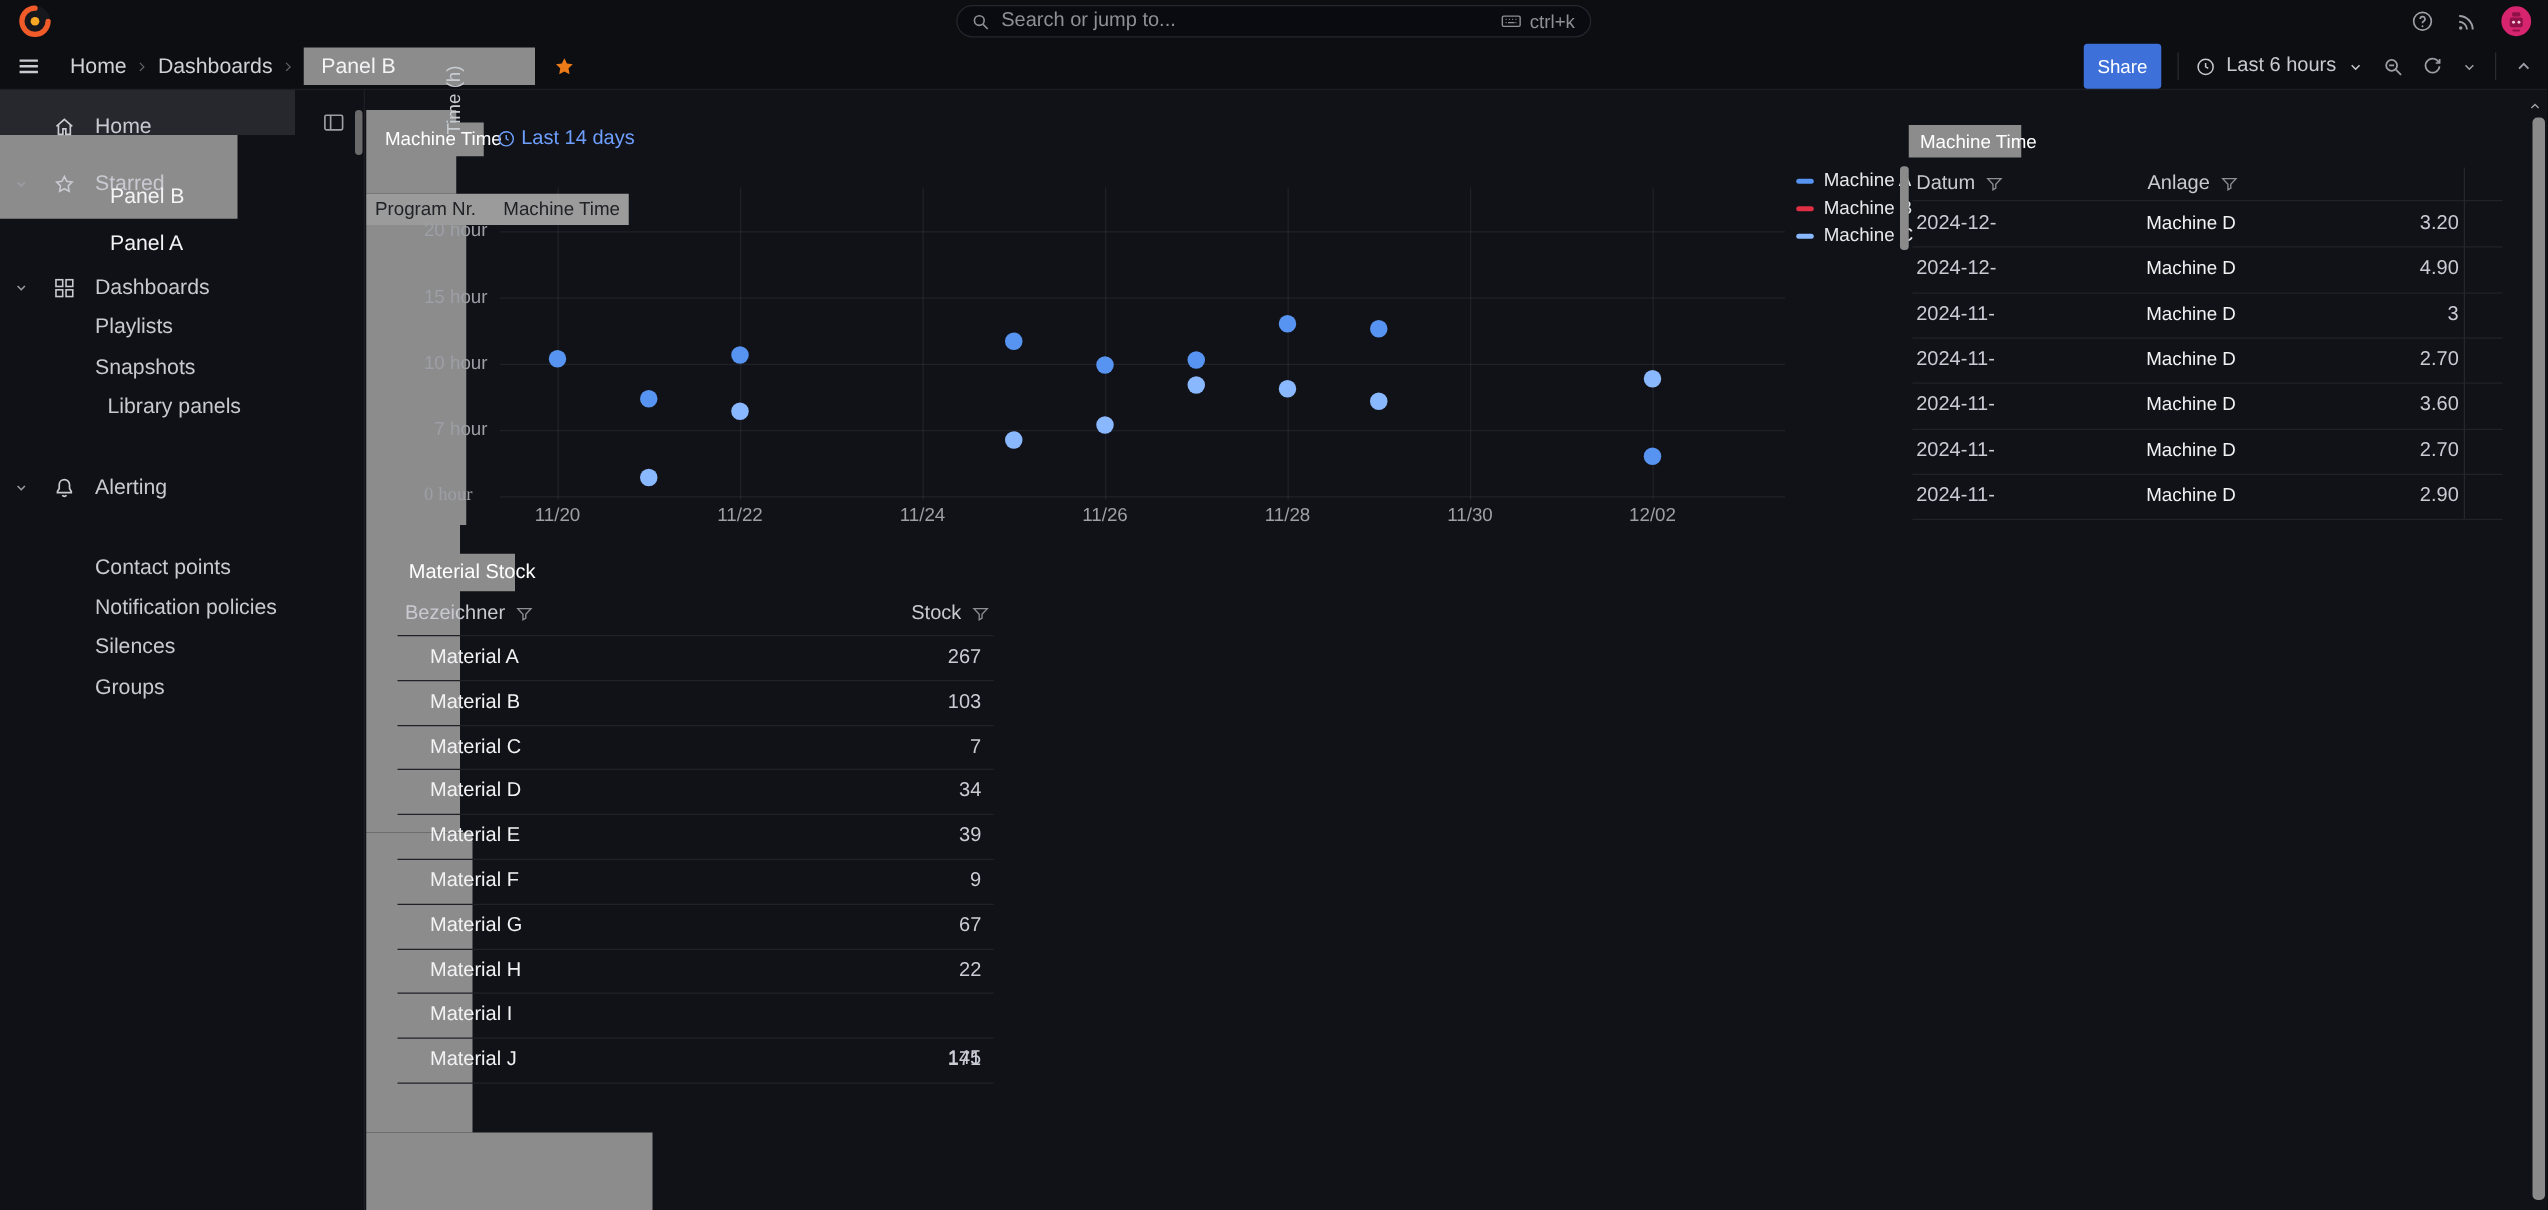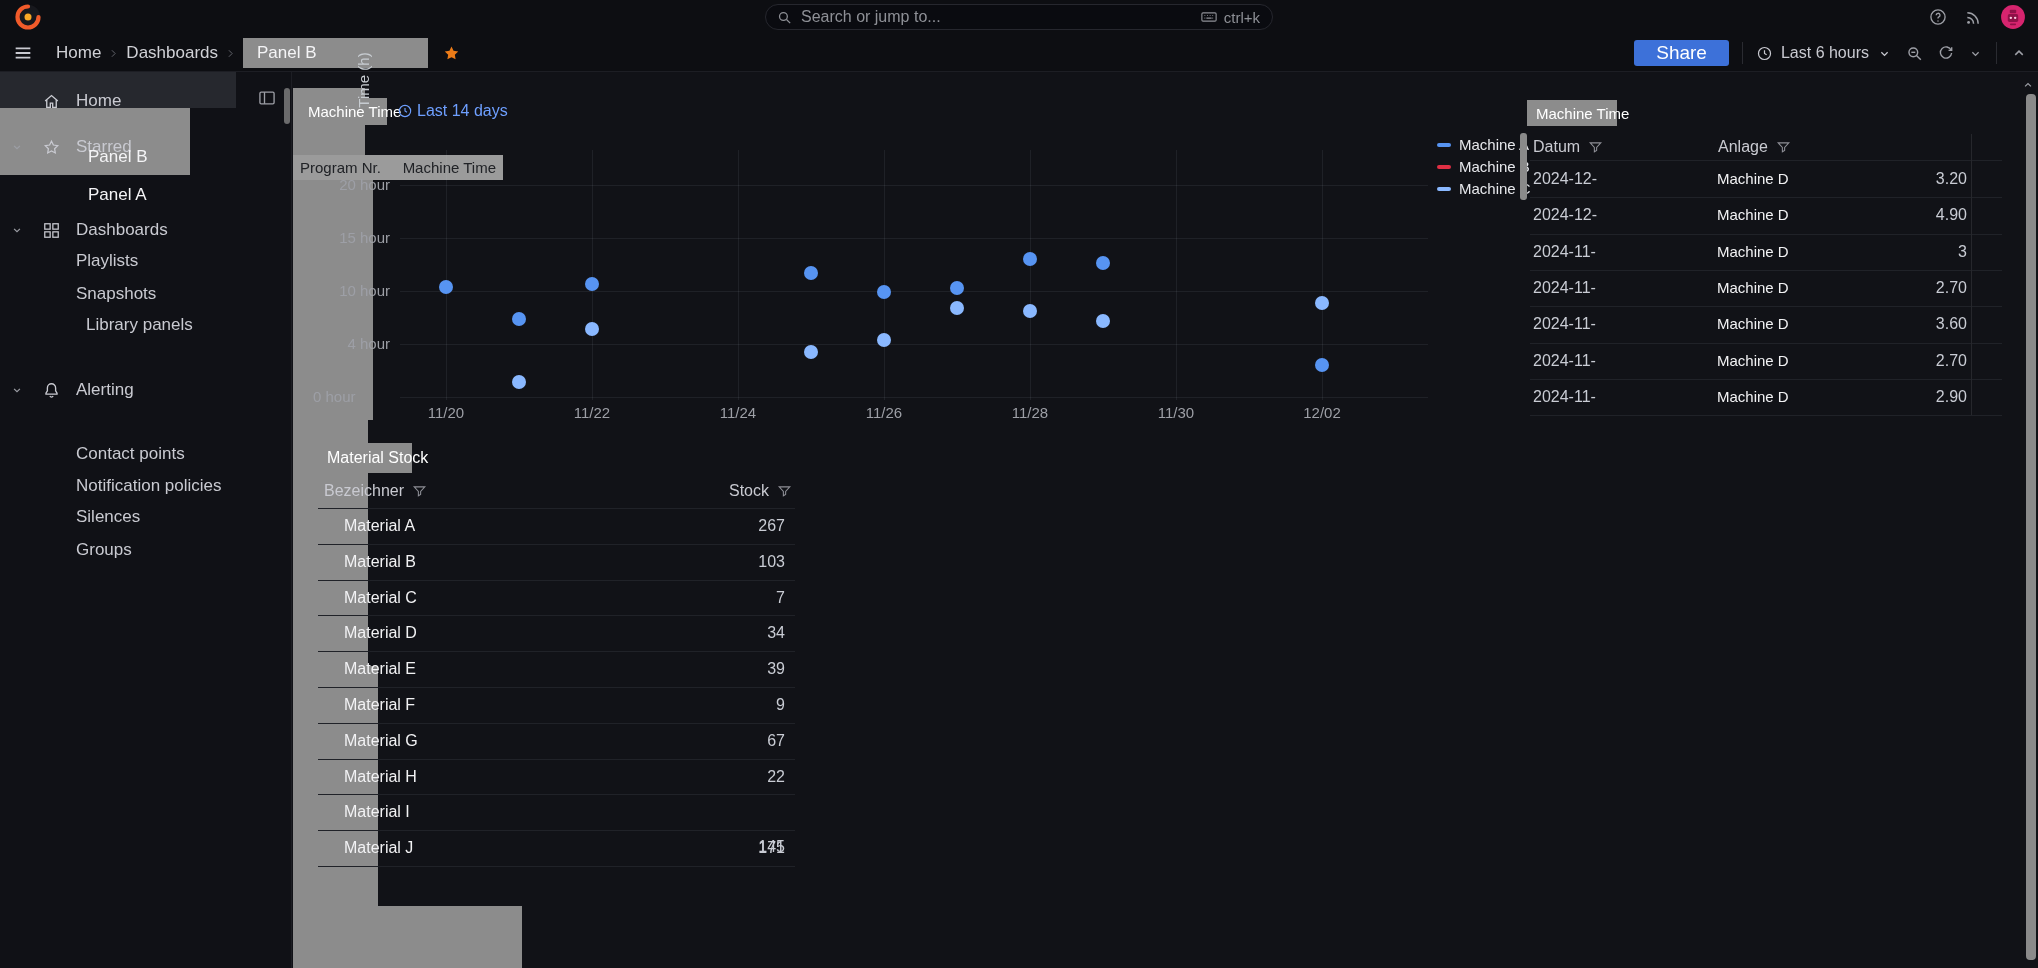--- a/index.html
+++ b/index.html
@@ -14,22 +14,22 @@
              border:1px solid #26272e;display:flex;align-items:center;box-sizing:border-box;color:#8e9096;}
   .searchbox .ph{color:#8e9096;font-size:16px;margin-left:8px;}
   .searchbox .kbd{margin-left:auto;display:flex;align-items:center;gap:6px;margin-right:12px;color:#8e9096;font-size:15px;}
   .tb-right{position:absolute;right:12px;top:0;height:34px;display:flex;align-items:center;gap:16px;color:#9d9fa6;}
   .nav-left{position:absolute;left:12px;top:0;height:38px;display:flex;align-items:center;color:#c9cad1;}
   .crumb{font-size:17px;color:#d0d1d6;cursor:pointer;}
   .crumb-sep{color:#63656c;margin:0 6px;display:flex;align-items:center;}
   .redact{background:#8c8c8c;}
   .redact-text{color:#f4f4f6;}
   .nav-right{position:absolute;right:10px;top:0;height:38px;display:flex;align-items:center;gap:13px;color:#9d9fa6;}
-  .btn-share{background:#3D71D9;color:#fff;font-size:19px;font-weight:500;border:none;border-radius:3px;
-             height:26px;padding:0 22px;display:flex;align-items:center;cursor:pointer;}
+  .btn-share{background:#3D71D9;color:#fff;font-size:15px;font-weight:500;border:none;border-radius:3px;
+             height:36px;padding:0 11px;display:flex;align-items:center;cursor:pointer;}
   .vdiv{width:1px;height:22px;background:#2a2b31;}
   .timepick{display:flex;align-items:center;gap:8px;color:#c9cad1;font-size:16px;cursor:pointer;}
   .icbtn{display:flex;align-items:center;justify-content:center;cursor:pointer;color:#9d9fa6;background:none;border:none;padding:0;}
   .ic{display:block;}
   .side-item{position:absolute;left:0;width:100%;height:30px;display:flex;align-items:center;cursor:pointer;}
   .side-label{font-size:17px;color:#c9cad1;white-space:nowrap;}
   .scroll-thumb{background:#8a8a8a;border-radius:3px;}
   .panel-title{position:absolute;background:#8c8c8c;color:#fff;display:flex;align-items:center;padding-left:9px;
                box-sizing:border-box;font-size:15px;cursor:pointer;white-space:nowrap;}
   .gridline{position:absolute;background:rgba(210,220,235,0.08);}
@@ -280,23 +280,23 @@
     <div class="panel-title" style="left:6px;top:26px;width:88px;height:27px;">Machine Time</div>
     <span class="abs" style="left:104px;top:31px;color:#6E9FFF;display:flex;">
         <svg class="ic" width="16" height="16" viewBox="0 0 24 24">
           <circle cx="12" cy="12" r="8.5" fill="none" stroke="currentColor" stroke-width="1.7"></circle>
           <path d="M12 7.5V12l3 1.8" fill="none" stroke="currentColor" stroke-width="1.7"></path>
         </svg>
       </span>
     <span class="abs" style="left:124px;top:30px;color:#6E9FFF;font-size:16px;">Last 14 days</span>
     <div id="chart">
         <div style="left: -48px; top: 190px; width: 140px; height: 16px; text-align: center; color: rgb(199, 204, 209); font-size: 15px; transform: rotate(-90deg);">Time (h)</div>
-        <div class="tick" style="left: 20px; top: 316px; width: 77px; text-align: left;">0 hour</div>
+        <div class="tick" style="left: 8px; top: 316px; width: 77px; text-align: right; font-family: Liberation Serif, serif;">0 hour</div>
         <div class="gridline" style="left: 107px; top: 325px; width: 1028px; height: 1px;"></div>
-        <div class="tick" style="left: 20px; top: 263px; width: 77px; text-align: right;">4 hour</div>
+        <div class="tick" style="left: 20px; top: 263px; width: 77px; text-align: right;">7 hour</div>
         <div class="gridline" style="left: 107px; top: 272px; width: 1028px; height: 1px;"></div>
         <div class="tick" style="left: 20px; top: 210px; width: 77px; text-align: right;">10 hour</div>
         <div class="gridline" style="left: 107px; top: 219px; width: 1028px; height: 1px;"></div>
         <div class="tick" style="left: 20px; top: 157px; width: 77px; text-align: right;">15 hour</div>
         <div class="gridline" style="left: 107px; top: 166px; width: 1028px; height: 1px;"></div>
         <div class="tick" style="left: 20px; top: 104px; width: 77px; text-align: right;">20 hour</div>
         <div class="gridline" style="left: 107px; top: 113px; width: 1028px; height: 1px;"></div>
         <div class="gridline" style="left: 153px; top: 78px; width: 1px; height: 250px;"></div>
         <div class="tick" style="left: 118px; top: 332px; width: 70px; text-align: center;">11/20</div>
         <div class="gridline" style="left: 299px; top: 78px; width: 1px; height: 250px;"></div>

